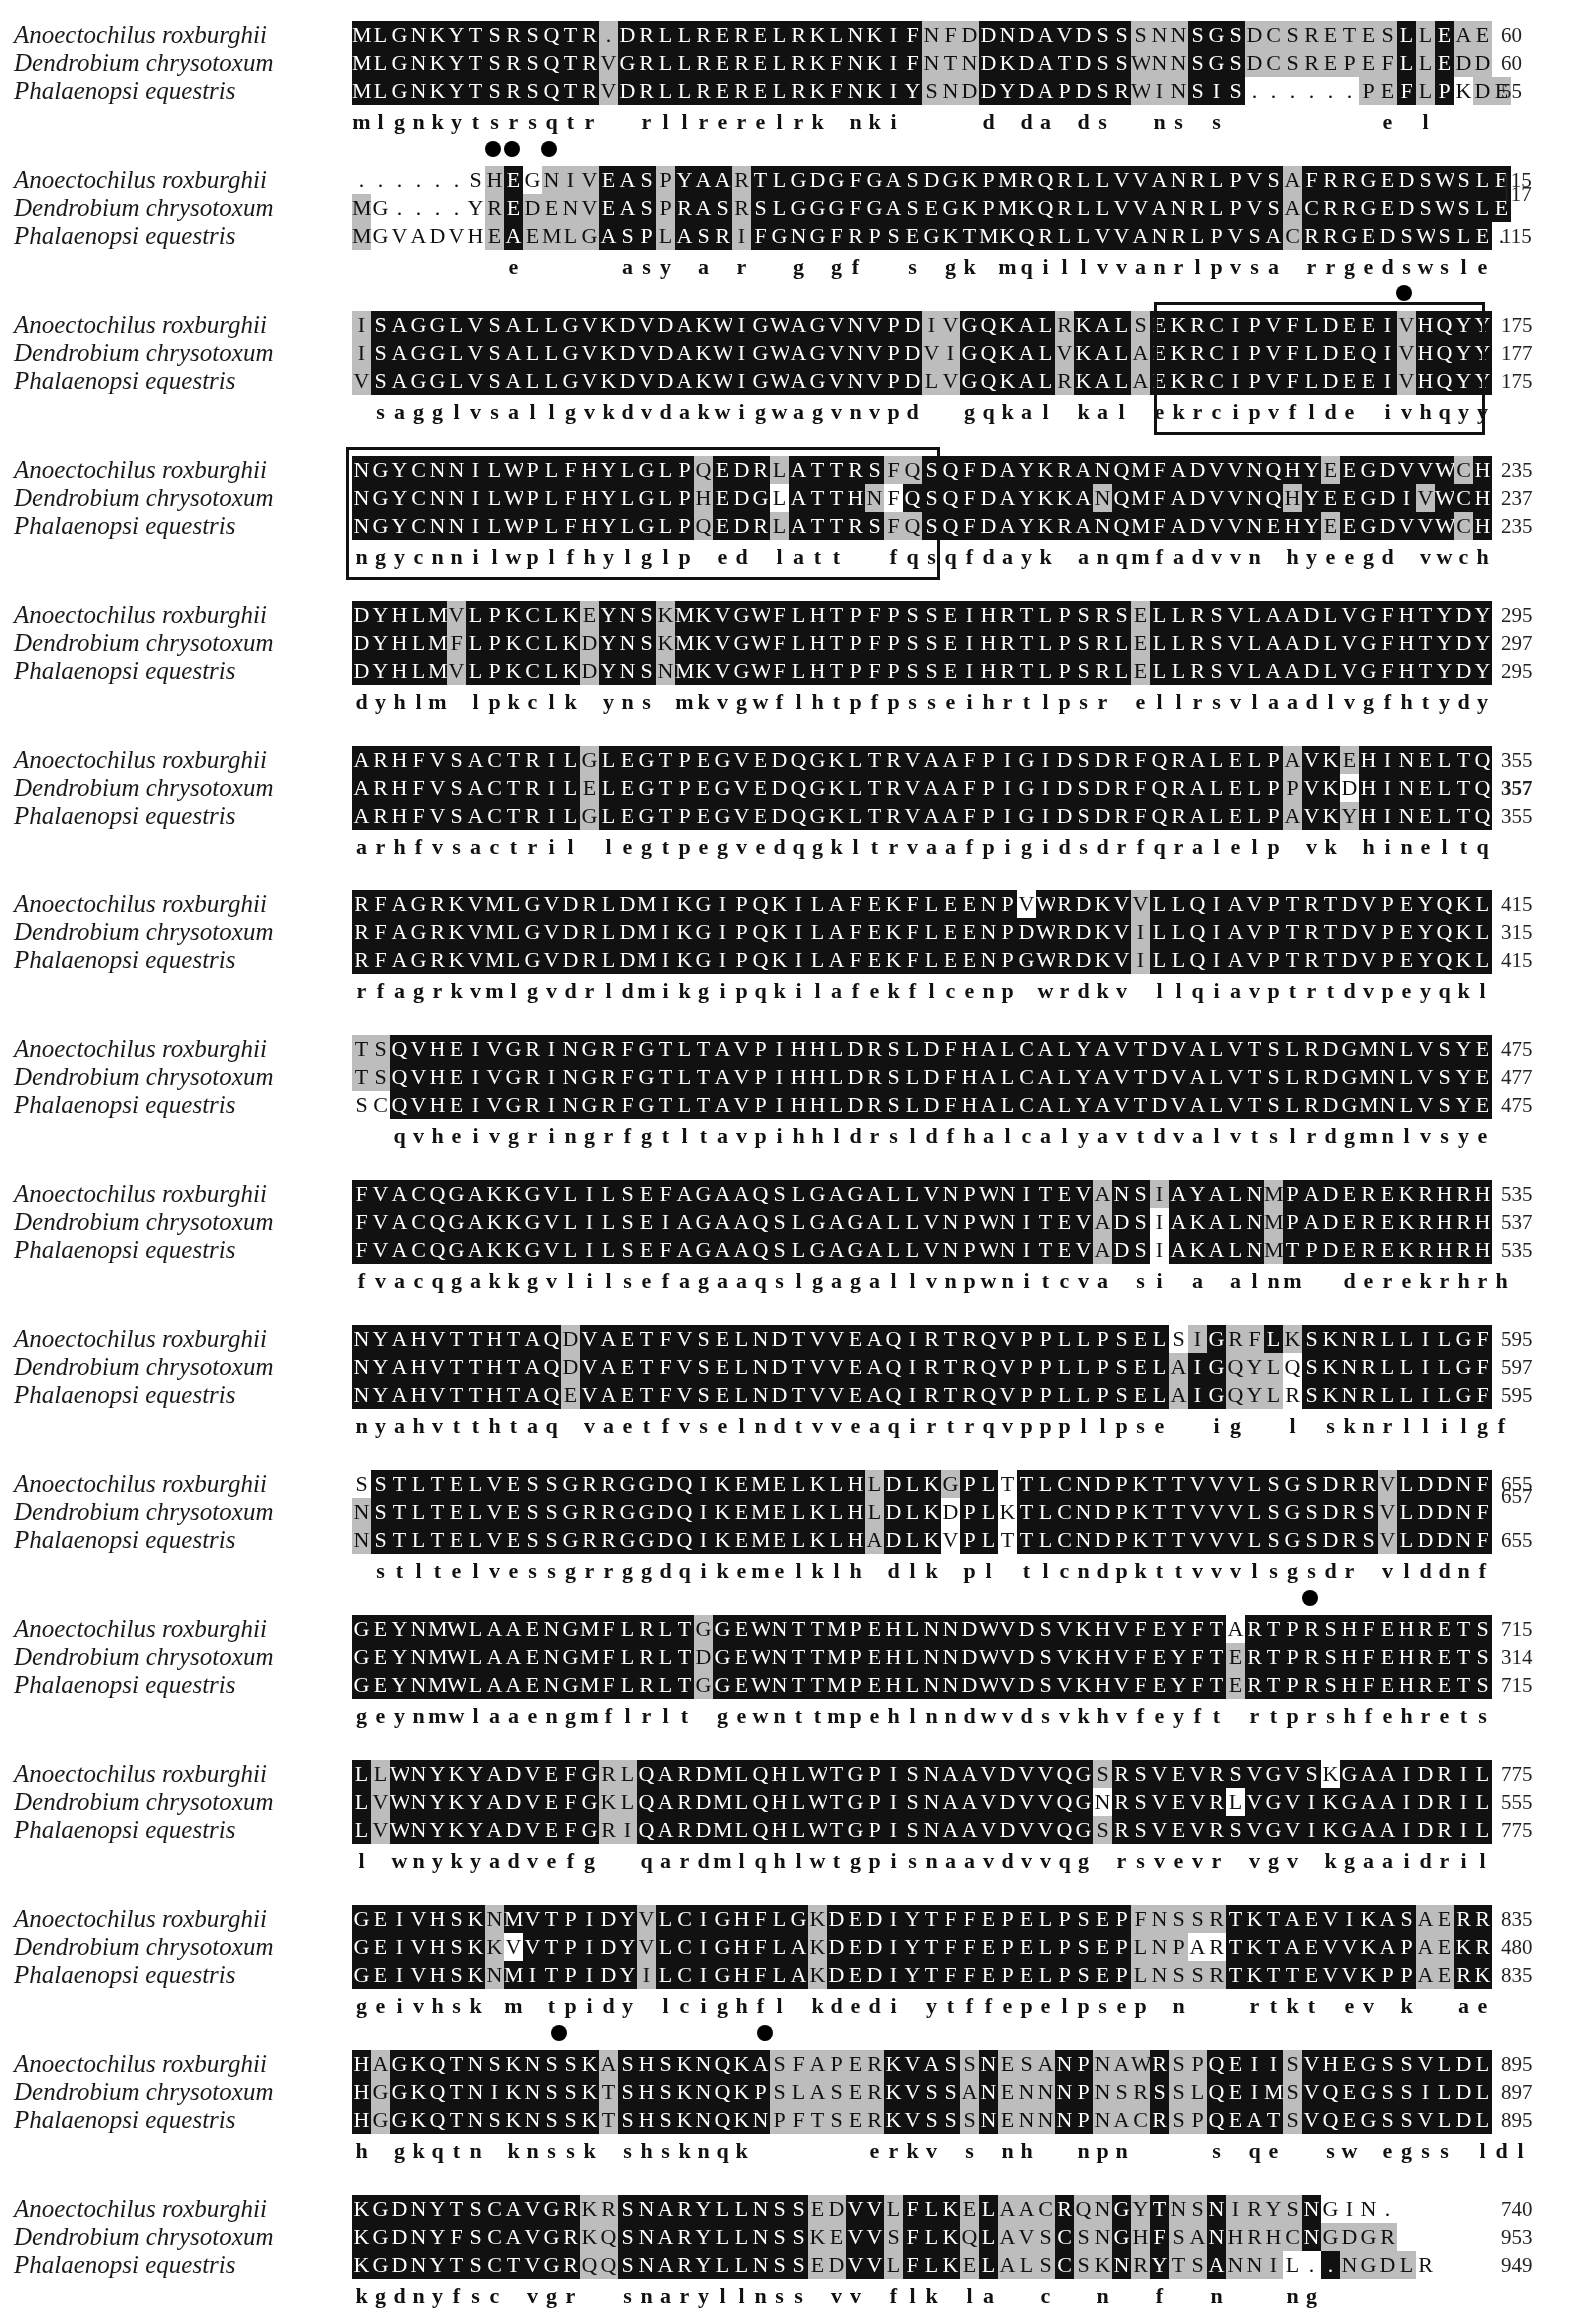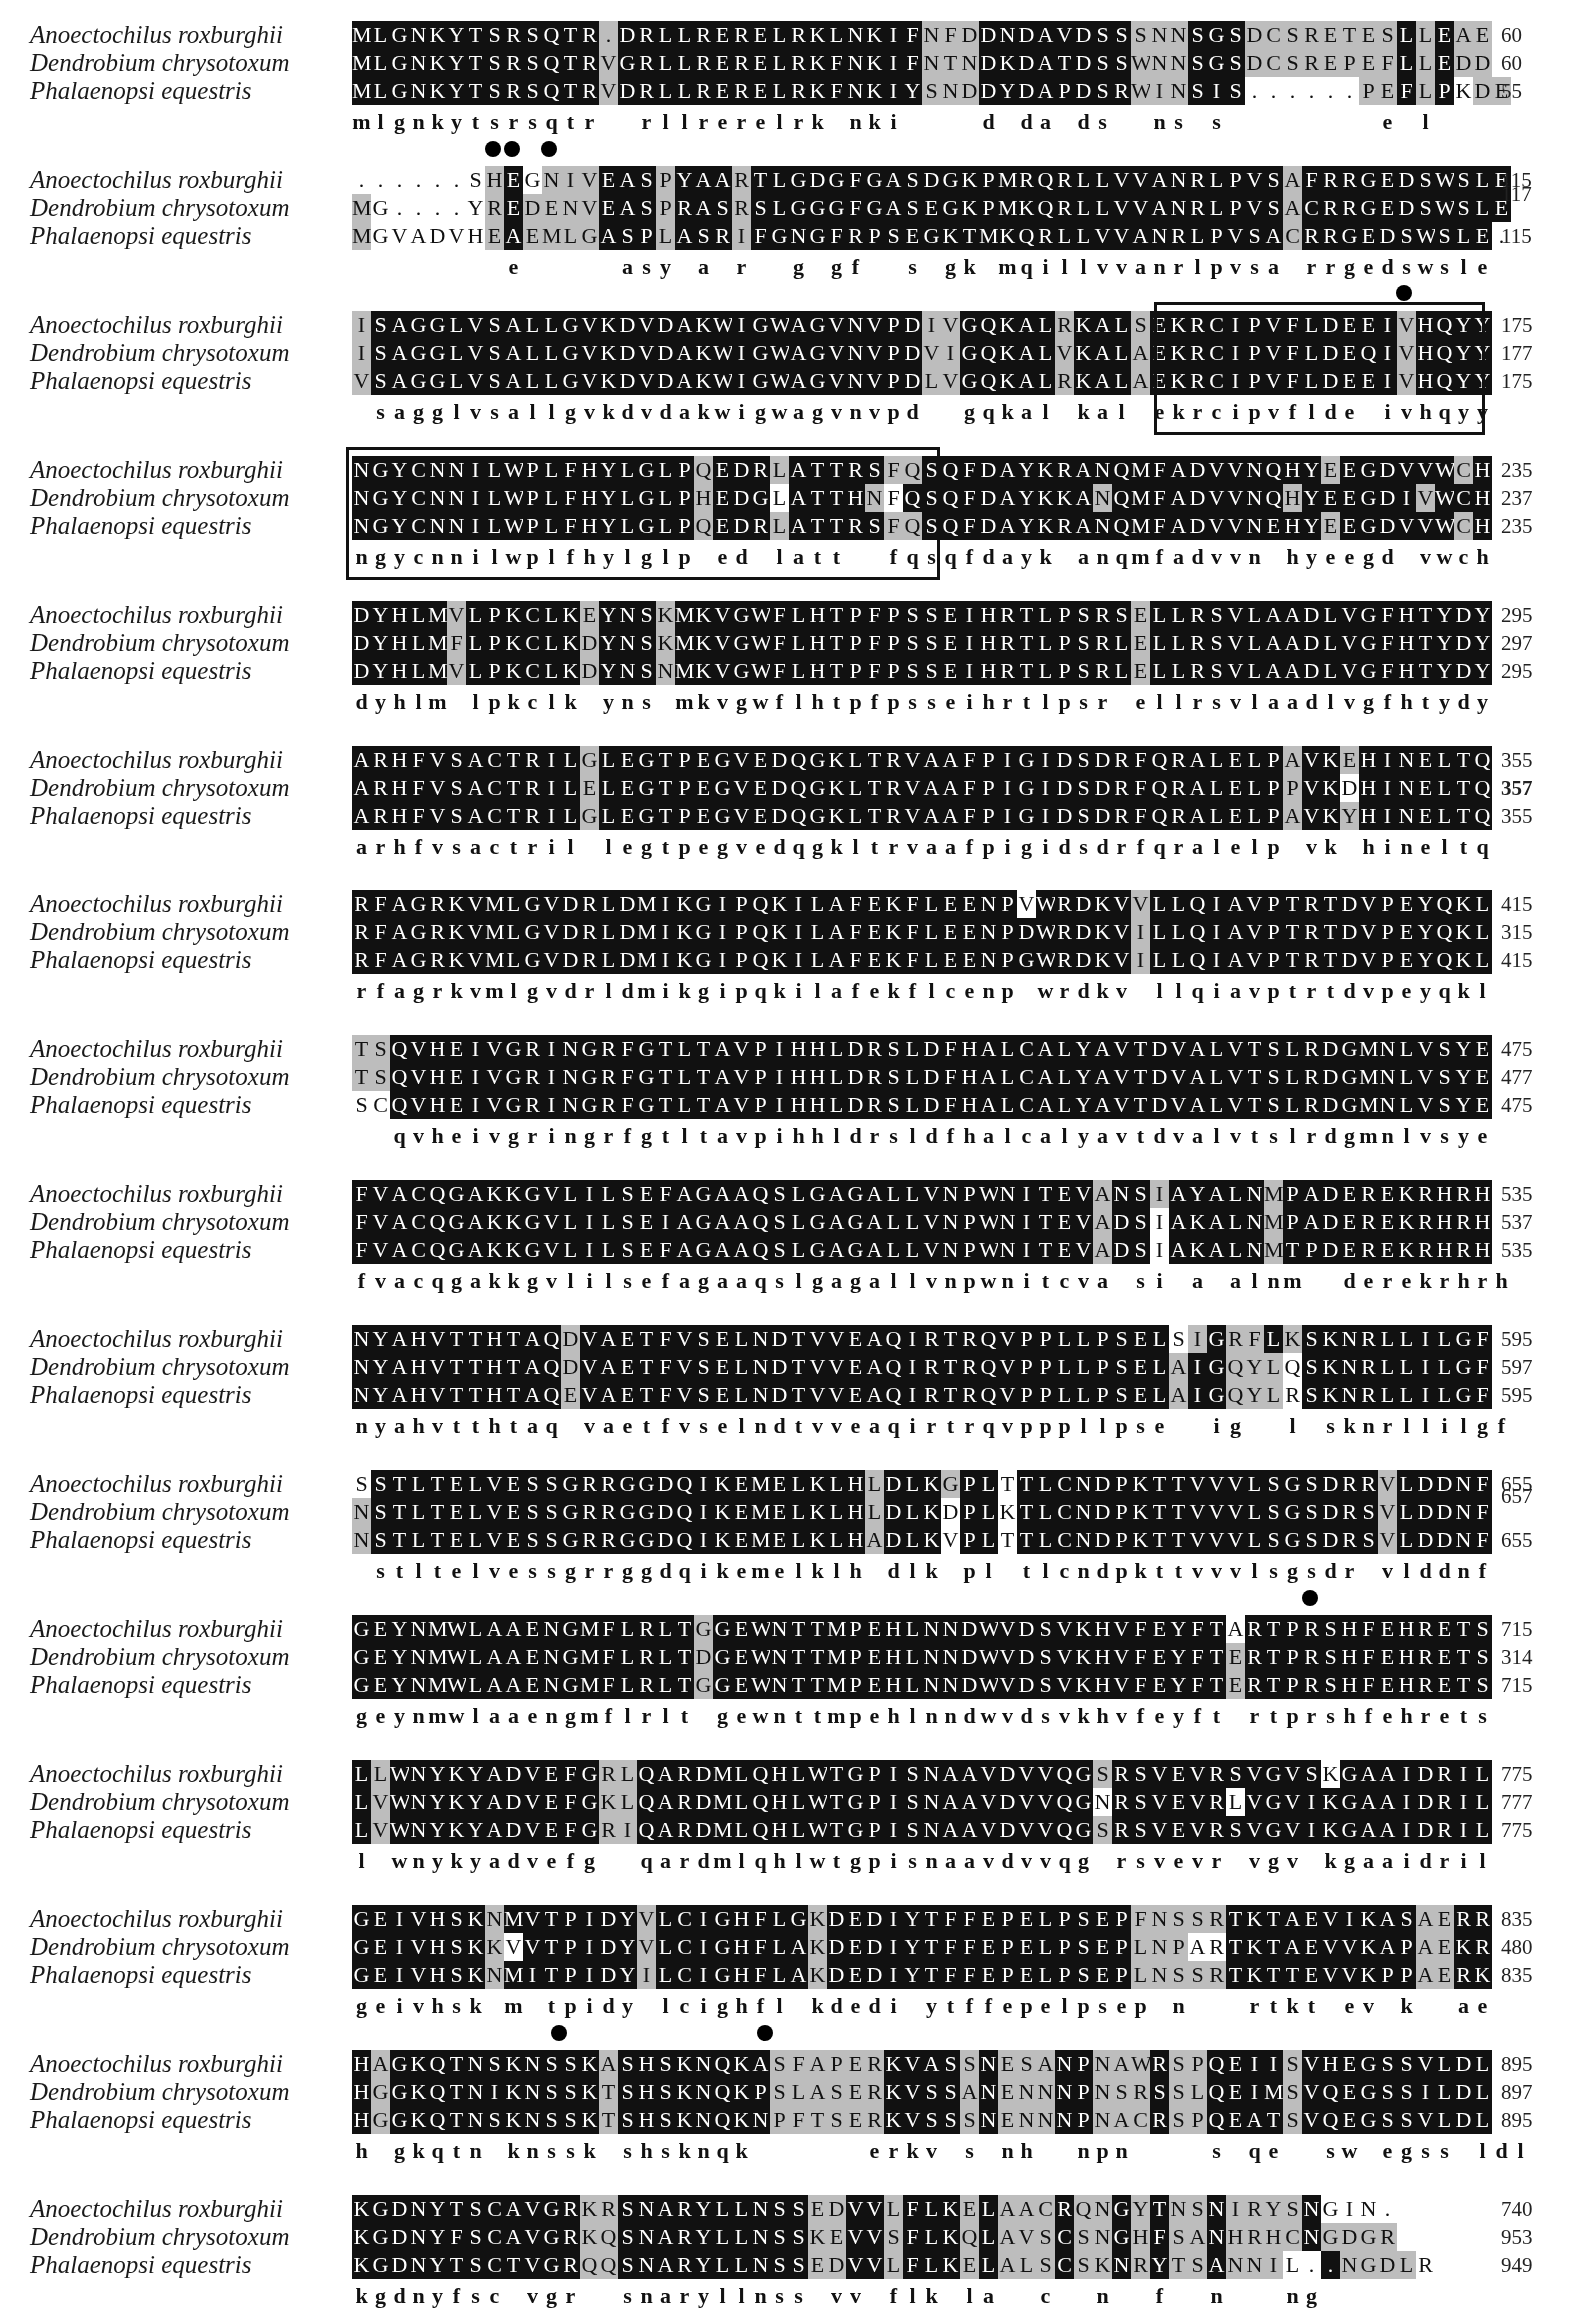--- a/index.html
+++ b/index.html
@@ -1,19 +1,19 @@
 <!DOCTYPE html>
 <html style="font-size:12px"><head>
 <meta charset="utf-8">
 <style>
   html, body { margin:0; padding:0; background:#ffffff; }
   body { width:1569px; height:2319px; position:relative; overflow:hidden;
          font-family:"Liberation Serif", "DejaVu Serif", serif; color:#111; }
   .block { position:absolute; left:0; width:1569px; height:145px; }
-  .name { position:absolute; left:30px; width:325px; font-style:italic;
+  .name { position:absolute; left:14px; width:325px; font-style:italic;
           font-size:25px; line-height:28px; white-space:nowrap; color:#1a1a1a; }
   .seqrow { position:absolute; left:352px; height:28px; display:flex; }
   .res { width:19px; height:28px; font-size:22px; line-height:28px;
          text-align:center; flex:0 0 19px; box-sizing:border-box; }
   .res.b { background:#111; color:#fff; }
   .res.g { background:#bdbdbd; color:#111; }
   .res.w { background:transparent; color:#111; }
   .cons { position:absolute; left:352px; height:27px; display:flex; }
   .cons .res { font-size:22px; font-weight:bold; color:#111; }
   .num { position:absolute; left:1501px; font-size:21px; line-height:28px; color:#222; }
@@ -3225,21 +3225,21 @@
         <span class="res b">K</span>
         <span class="res b">G</span>
         <span class="res b">A</span>
         <span class="res b">A</span>
         <span class="res b">I</span>
         <span class="res b">D</span>
         <span class="res b">R</span>
         <span class="res b">I</span>
         <span class="res b">L</span>
       </div>
-      <div class="num" style="top: 28px;">777</div>
+      <div class="num" style="top: 28px;">555</div>
       <div class="name" style="top: 56px;">Phalaenopsi equestris</div>
       <div class="seqrow" style="top: 56px;">
         <span class="res b">L</span>
         <span class="res g">V</span>
         <span class="res b">W</span>
         <span class="res b">N</span>
         <span class="res b">Y</span>
         <span class="res b">K</span>
         <span class="res b">Y</span>
         <span class="res b">A</span>

